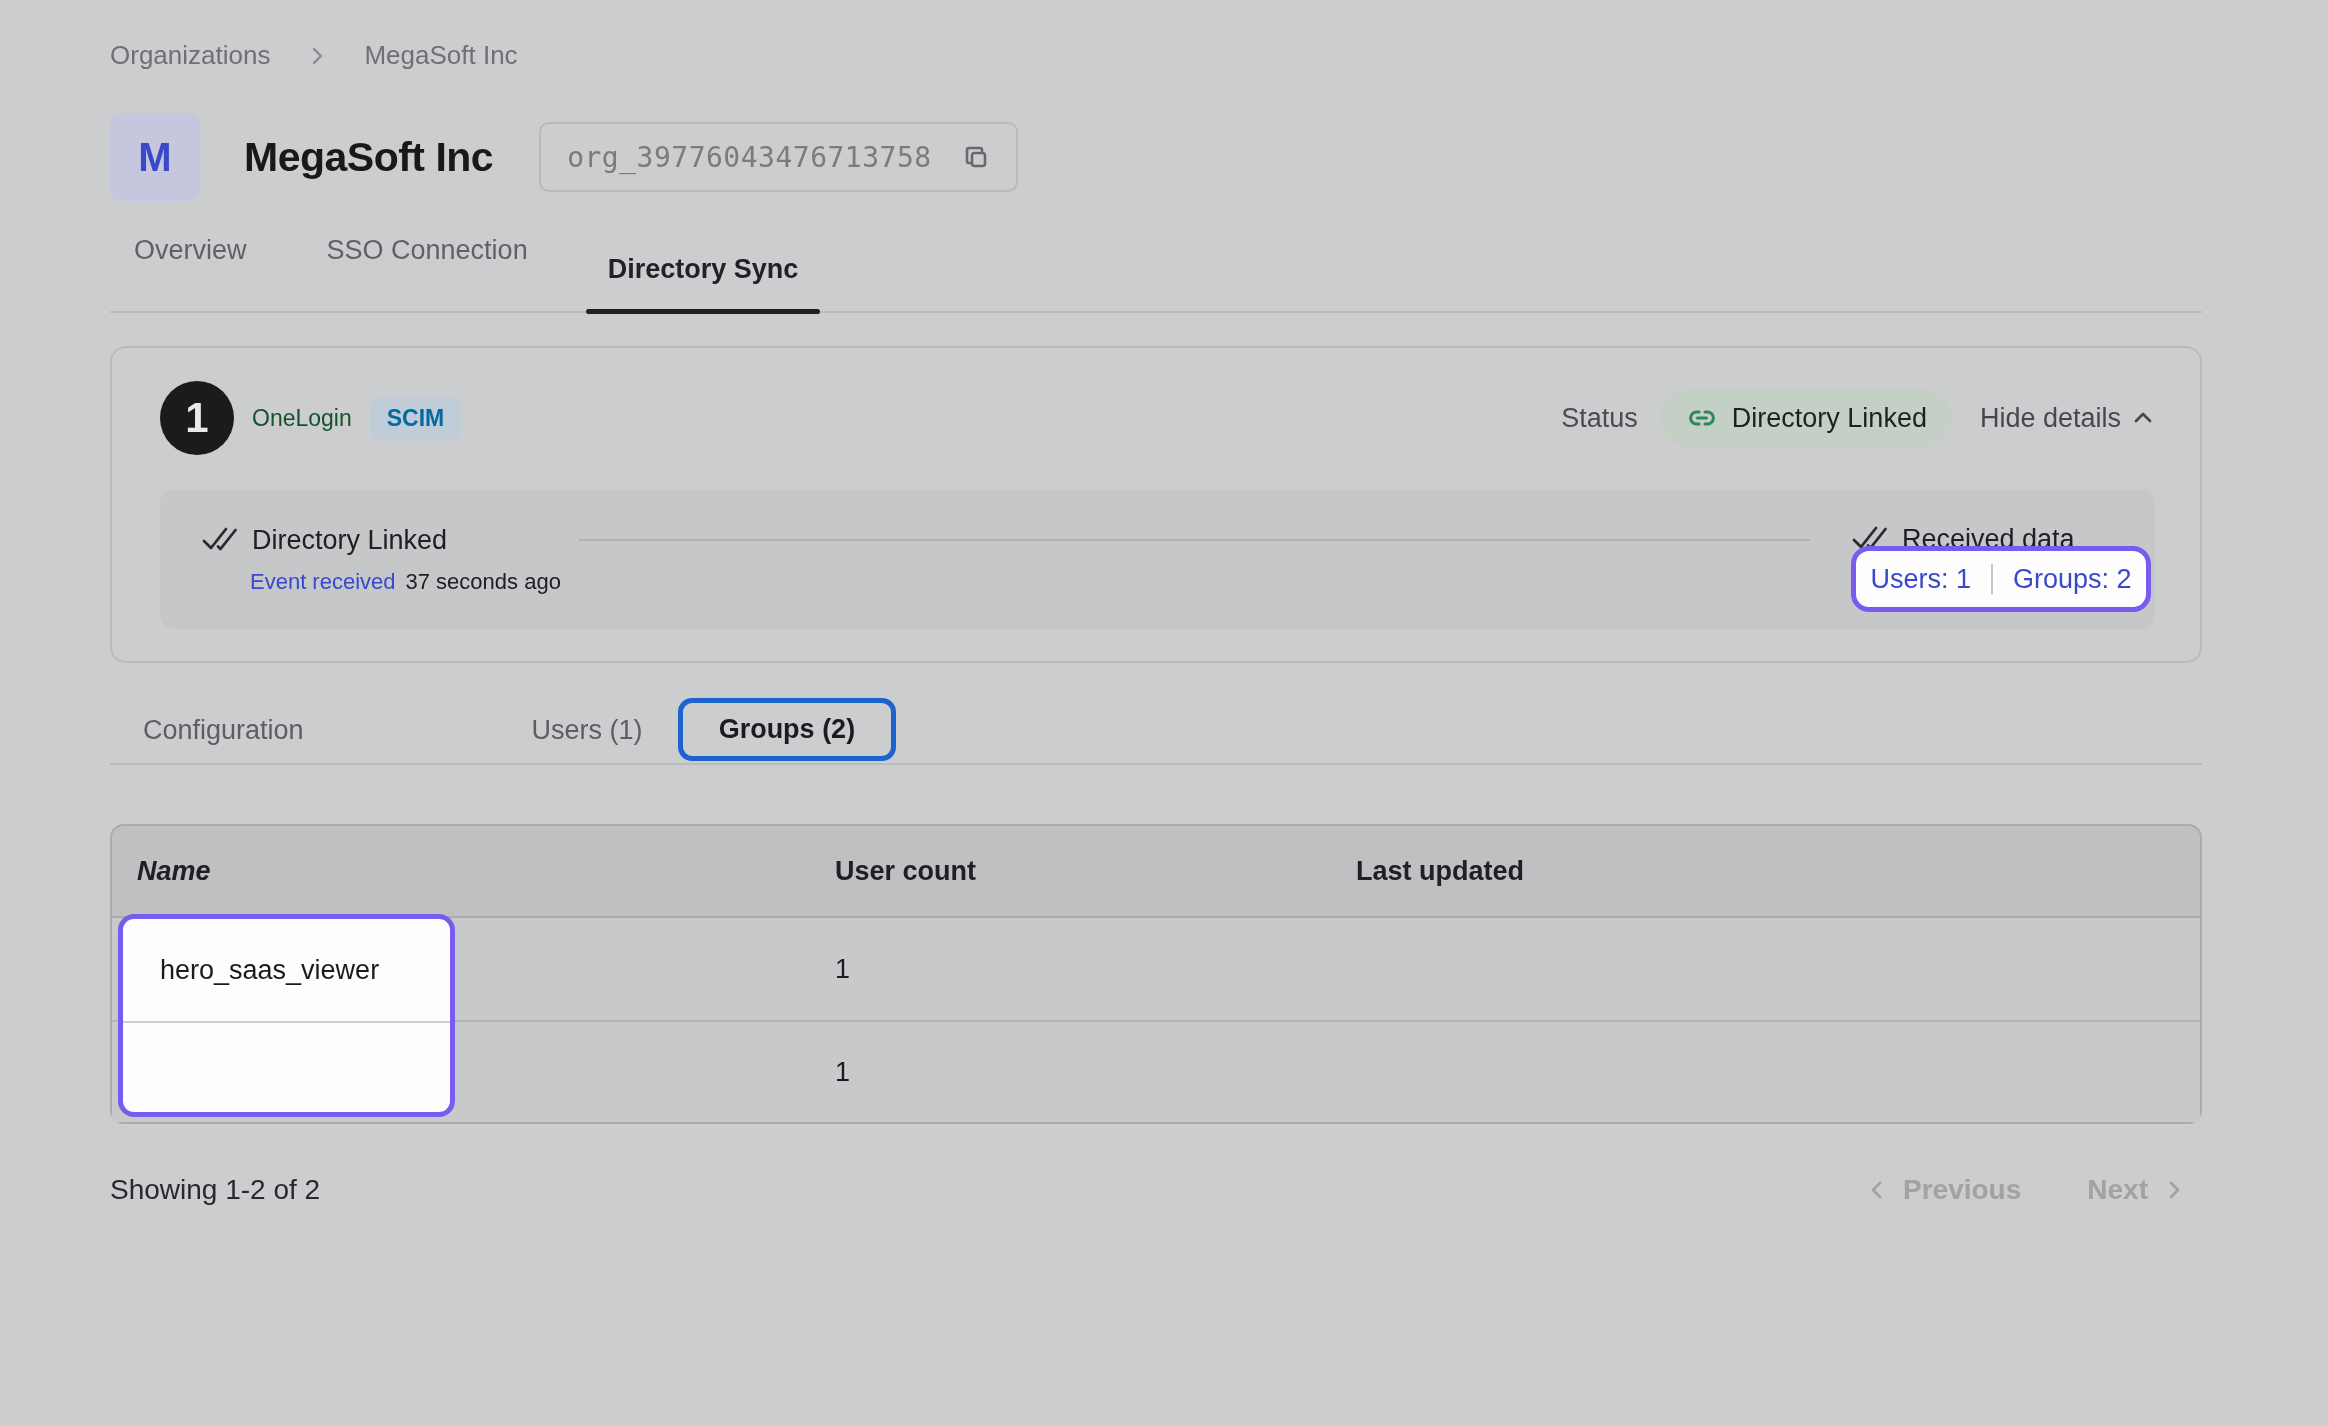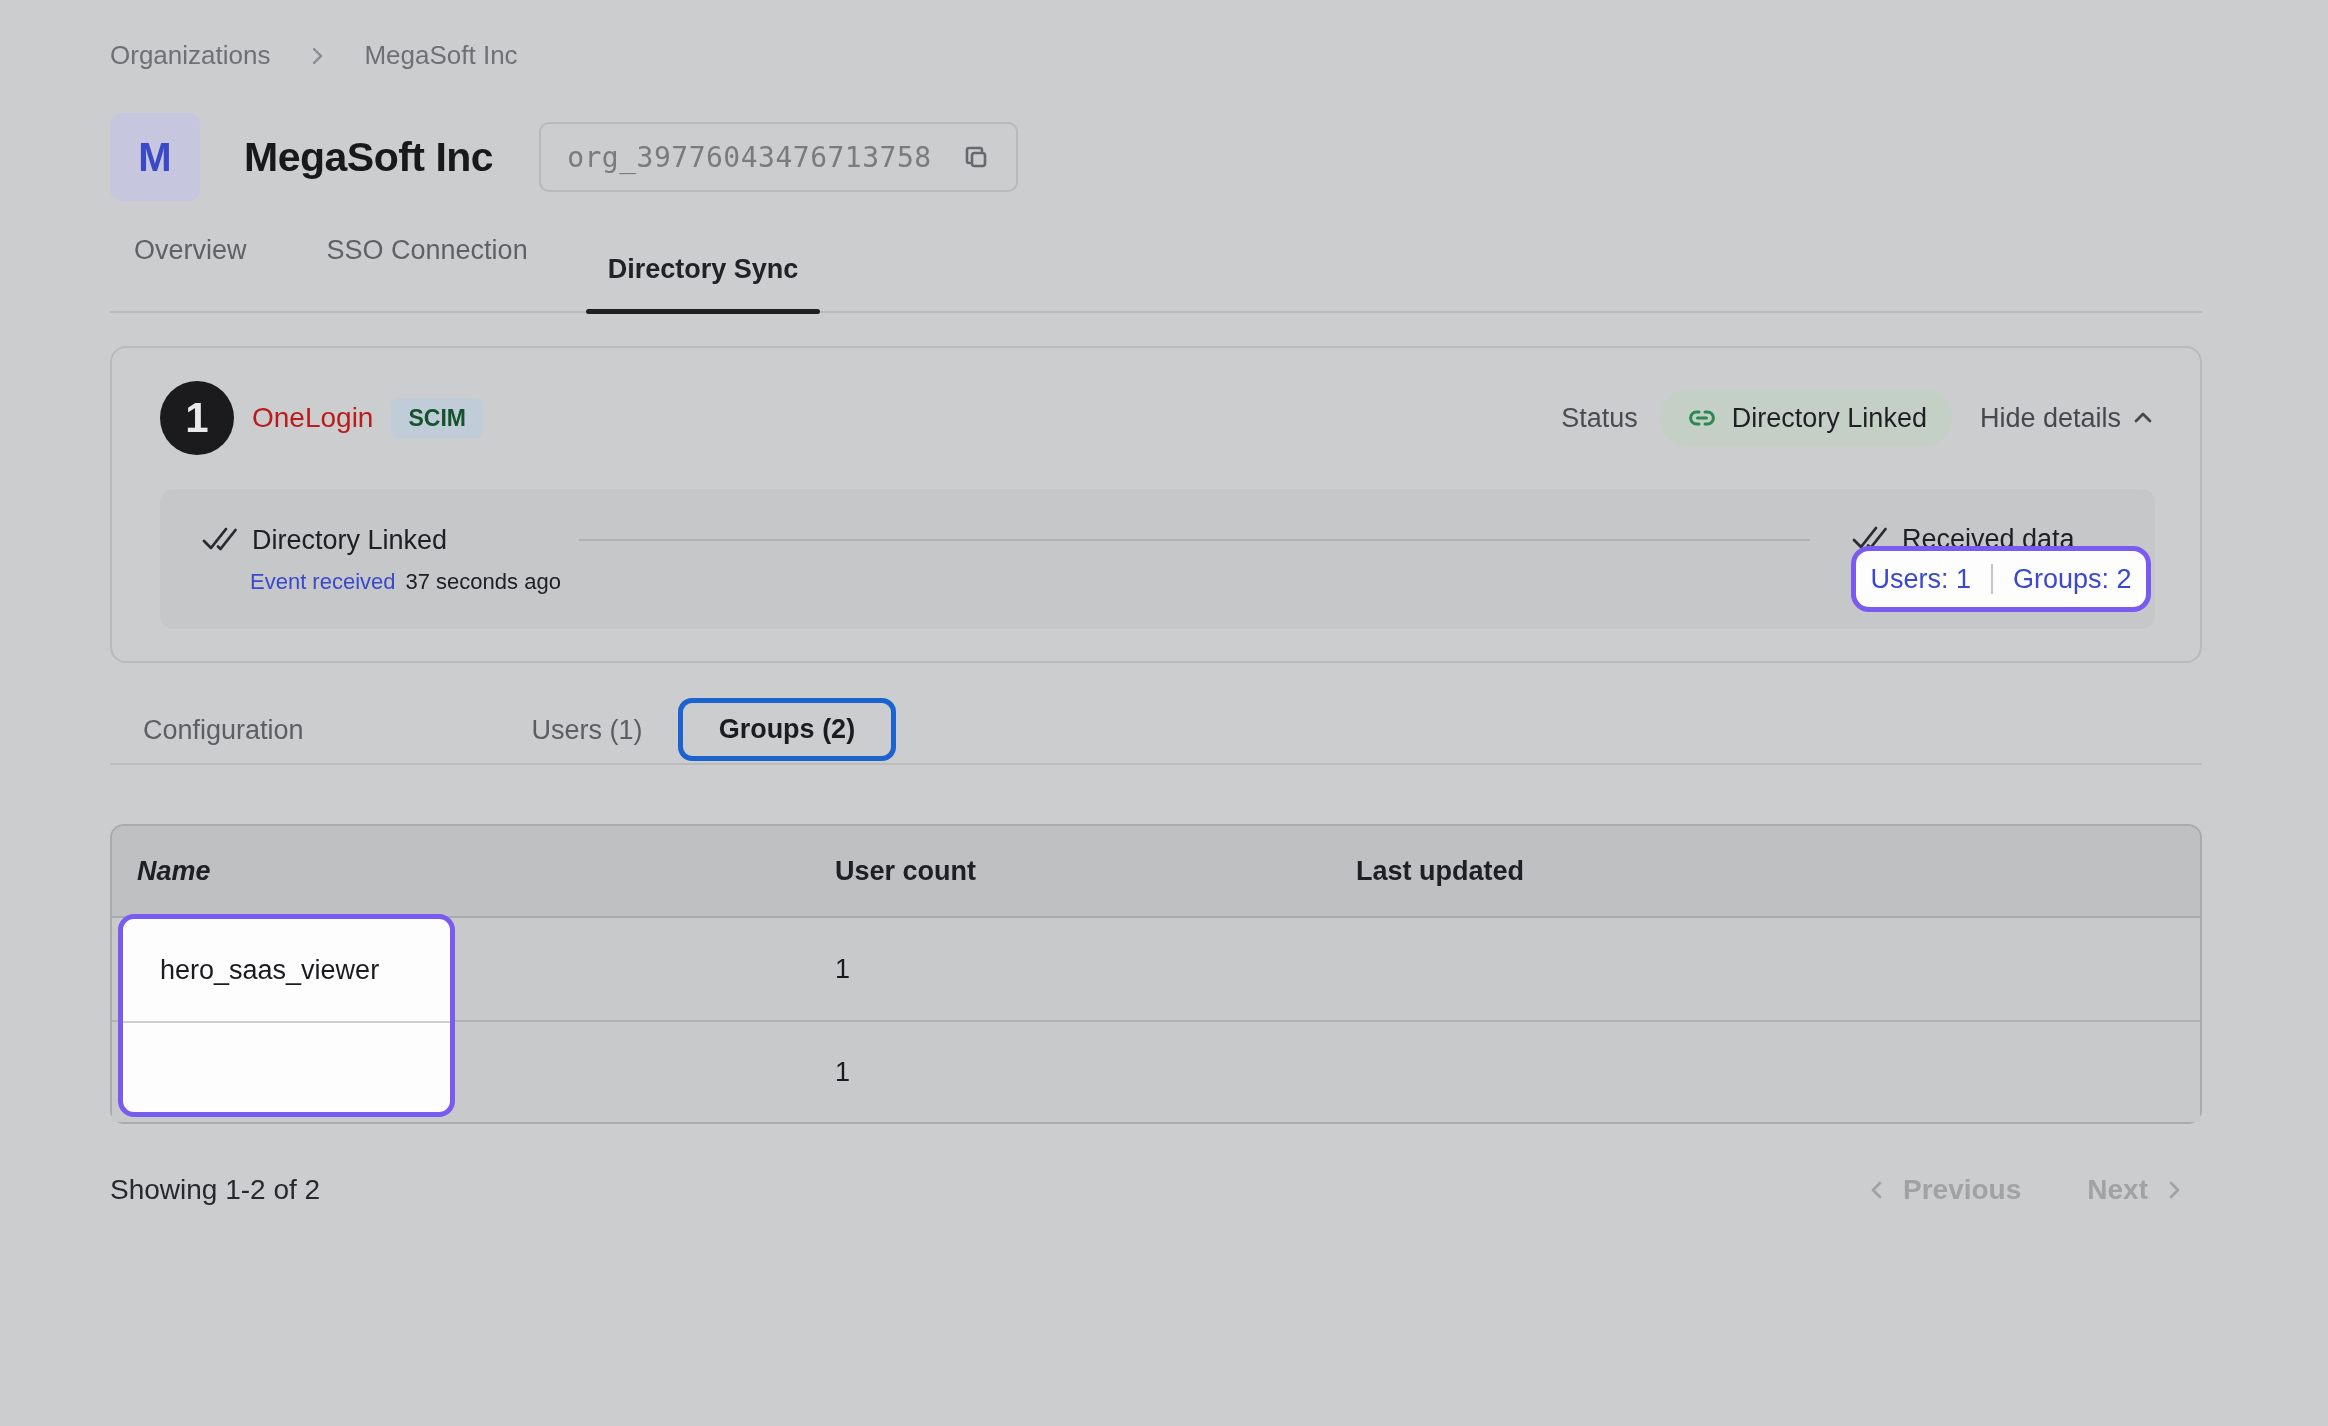--- a/index.html
+++ b/index.html
@@ -32,22 +32,22 @@
   .tab { position:relative; font-size:27px; color:#606165; font-weight:500; padding:0 0 26px 0; margin-right:80px; cursor:pointer; }
   .tab:first-child { margin-left:24px; }
   .tab.active { color:#222226; font-weight:700;margin-top:19px; }
   .tab.active::after { content:""; position:absolute; left:-22px; right:-22px; bottom:-3px; height:5px; background:#202023; border-radius:3px; }
 
   
   .dir-panel { margin-top:33px; border:2px solid #b9babb; border-radius:16px; padding:33px 45px 32px 48px; }
   .dir-panel-head { display:flex; align-items:center; }
   .provider-logo { width:74px; height:74px; border-radius:50%; background:#1b1b1e; color:#e9e9ea;
                    display:flex; align-items:center; justify-content:center; font-size:42px; font-weight:800; }
-  .provider-name { font-size:28px; color:#b91c1c; margin-left:18px; }
-  .proto-badge { margin-left:18px; background:#c0ccd7; color:#14532d; font-size:23px; font-weight:600;
+  .provider-name { font-size:23px; color:#14532d; margin-left:18px; }
+  .proto-badge { margin-left:18px; background:#c0ccd7; color:#0369a1; font-size:23px; font-weight:600;
                  border-radius:8px; padding:7px 17px; }
   .head-right { margin-left:auto; display:flex; align-items:center; }
   .status-label { font-size:27px; color:#4b4c50; }
   .status-pill { margin-left:22px; display:flex; align-items:center; gap:13px; background:#c4cfc5;
                  border-radius:999px; height:58px; padding:0 25px; }
   .status-pill-text { font-size:27px; color:#1f2023; }
   .details-toggle { margin-left:28px; display:flex; align-items:center; gap:10px; font-size:27px; color:#47484c; cursor:pointer; background:none; border:none; }
 
   
   .timeline { position:relative; margin-top:34px; background:#c6c7c8; border-radius:14px; height:140px;

